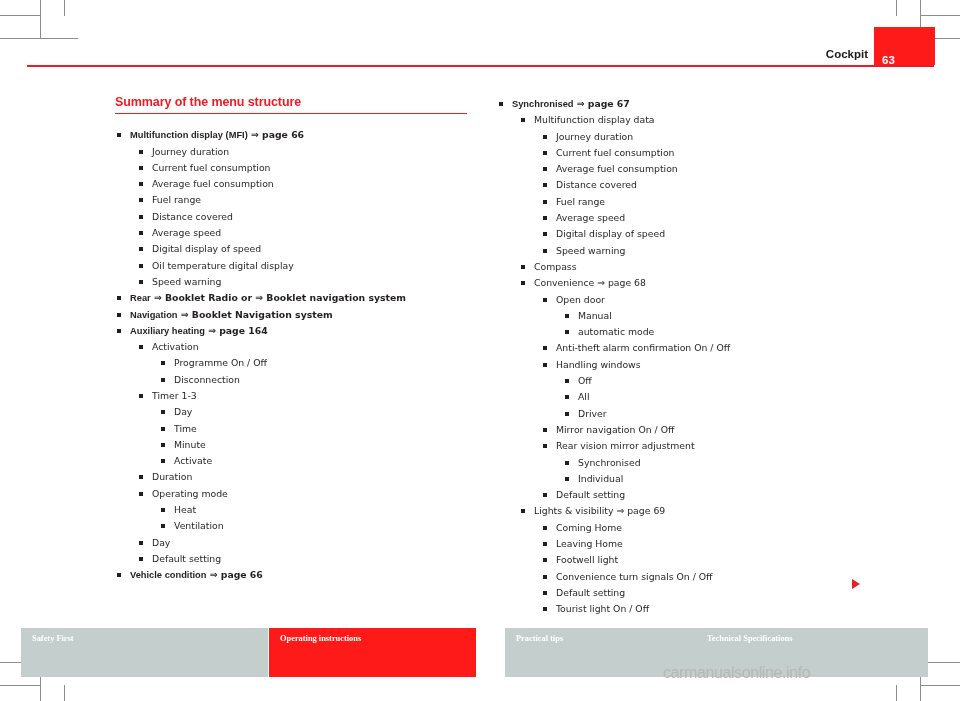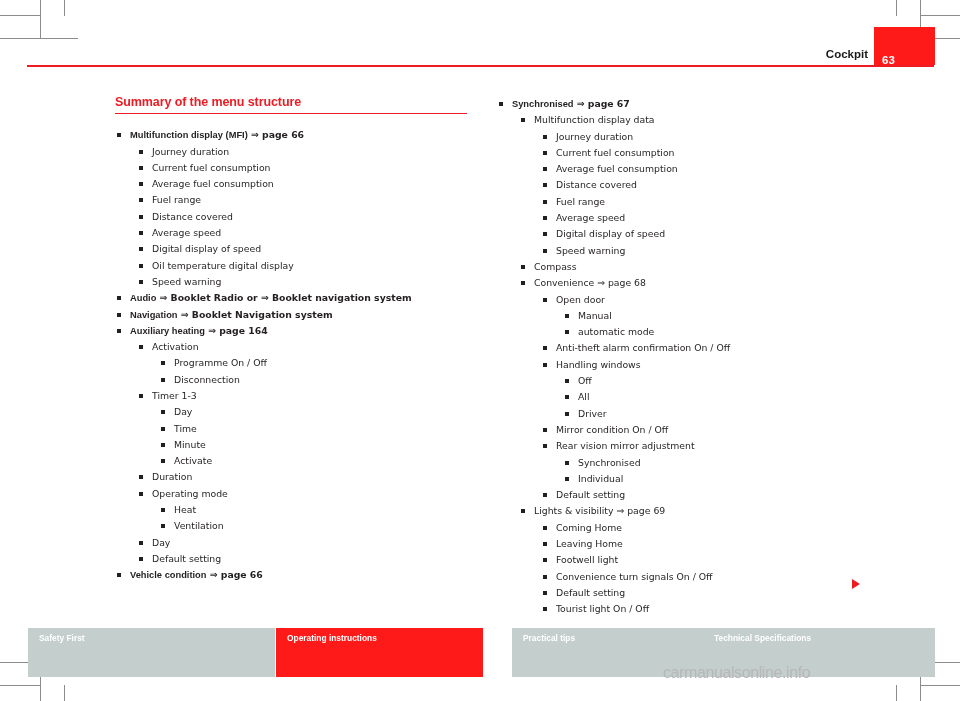--- a/index.html
+++ b/index.html
@@ -131,24 +131,25 @@
     width: 0;
     height: 0;
     border-top: 5px solid transparent;
     border-bottom: 5px solid transparent;
     border-left: 8px solid #ed1c24;
   }
 
   
   #footer {
     position: absolute;
-    left: 28px;
+    left: 21px;
     top: 628px;
     width: 907px;
     height: 56px;
+    font-family: Liberation Serif, serif;
   }
   .ftab {
     position: absolute;
     top: 0;
     height: 49px;
     box-sizing: border-box;
   }
   .ftab .ftab-label {
     position: absolute;
     left: 11px;
@@ -213,21 +214,21 @@
           <li class="lvl1"><span class="bullet"></span><span class="lbl-bold">Multifunction display (MFI)</span><span class="ref arrow-glyph"> ⇒ page 66</span></li>
           <li class="lvl2"><span class="bullet"></span><span class="arrow-glyph">Journey duration</span></li>
           <li class="lvl2"><span class="bullet"></span><span class="arrow-glyph">Current fuel consumption</span></li>
           <li class="lvl2"><span class="bullet"></span><span class="arrow-glyph">Average fuel consumption</span></li>
           <li class="lvl2"><span class="bullet"></span><span class="arrow-glyph">Fuel range</span></li>
           <li class="lvl2"><span class="bullet"></span><span class="arrow-glyph">Distance covered</span></li>
           <li class="lvl2"><span class="bullet"></span><span class="arrow-glyph">Average speed</span></li>
           <li class="lvl2"><span class="bullet"></span><span class="arrow-glyph">Digital display of speed</span></li>
           <li class="lvl2"><span class="bullet"></span><span class="arrow-glyph">Oil temperature digital display</span></li>
           <li class="lvl2"><span class="bullet"></span><span class="arrow-glyph">Speed warning</span></li>
-          <li class="lvl1"><span class="bullet"></span><span class="lbl-bold">Audio</span><span class="ref arrow-glyph"> ⇒ Booklet Radio or ⇒ Booklet navigation system</span></li>
+          <li class="lvl1"><span class="bullet"></span><span class="lbl-bold">Rear</span><span class="ref arrow-glyph"> ⇒ Booklet Radio or ⇒ Booklet navigation system</span></li>
           <li class="lvl1"><span class="bullet"></span><span class="lbl-bold">Navigation</span><span class="ref arrow-glyph"> ⇒ Booklet Navigation system</span></li>
           <li class="lvl1"><span class="bullet"></span><span class="lbl-bold">Auxiliary heating</span><span class="ref arrow-glyph"> ⇒ page 164</span></li>
           <li class="lvl2"><span class="bullet"></span><span class="arrow-glyph">Activation</span></li>
           <li class="lvl3"><span class="bullet"></span><span class="arrow-glyph">Programme On / Off</span></li>
           <li class="lvl3"><span class="bullet"></span><span class="arrow-glyph">Disconnection</span></li>
           <li class="lvl2"><span class="bullet"></span><span class="arrow-glyph">Timer 1-3</span></li>
           <li class="lvl3"><span class="bullet"></span><span class="arrow-glyph">Day</span></li>
           <li class="lvl3"><span class="bullet"></span><span class="arrow-glyph">Time</span></li>
           <li class="lvl3"><span class="bullet"></span><span class="arrow-glyph">Minute</span></li>
           <li class="lvl3"><span class="bullet"></span><span class="arrow-glyph">Activate</span></li>
@@ -256,21 +257,21 @@
           <li class="lvl2"><span class="bullet"></span><span class="arrow-glyph">Compass</span></li>
           <li class="lvl2"><span class="bullet"></span><span class="arrow-glyph">Convenience ⇒ page 68</span></li>
           <li class="lvl3"><span class="bullet"></span><span class="arrow-glyph">Open door</span></li>
           <li class="lvl4" style="margin-left: 66px;"><span class="bullet"></span><span class="arrow-glyph">Manual</span></li>
           <li class="lvl4" style="margin-left: 66px;"><span class="bullet"></span><span class="arrow-glyph">automatic mode</span></li>
           <li class="lvl3"><span class="bullet"></span><span class="arrow-glyph">Anti-theft alarm confirmation On / Off</span></li>
           <li class="lvl3"><span class="bullet"></span><span class="arrow-glyph">Handling windows</span></li>
           <li class="lvl4" style="margin-left: 66px;"><span class="bullet"></span><span class="arrow-glyph">Off</span></li>
           <li class="lvl4" style="margin-left: 66px;"><span class="bullet"></span><span class="arrow-glyph">All</span></li>
           <li class="lvl4" style="margin-left: 66px;"><span class="bullet"></span><span class="arrow-glyph">Driver</span></li>
-          <li class="lvl3"><span class="bullet"></span><span class="arrow-glyph">Mirror condition On / Off</span></li>
+          <li class="lvl3"><span class="bullet"></span><span class="arrow-glyph">Mirror navigation On / Off</span></li>
           <li class="lvl3"><span class="bullet"></span><span class="arrow-glyph">Rear vision mirror adjustment</span></li>
           <li class="lvl4" style="margin-left: 66px;"><span class="bullet"></span><span class="arrow-glyph">Synchronised</span></li>
           <li class="lvl4" style="margin-left: 66px;"><span class="bullet"></span><span class="arrow-glyph">Individual</span></li>
           <li class="lvl3"><span class="bullet"></span><span class="arrow-glyph">Default setting</span></li>
           <li class="lvl2"><span class="bullet"></span><span class="arrow-glyph">Lights &amp; visibility ⇒ page 69</span></li>
           <li class="lvl3"><span class="bullet"></span><span class="arrow-glyph">Coming Home</span></li>
           <li class="lvl3"><span class="bullet"></span><span class="arrow-glyph">Leaving Home</span></li>
           <li class="lvl3"><span class="bullet"></span><span class="arrow-glyph">Footwell light</span></li>
           <li class="lvl3"><span class="bullet"></span><span class="arrow-glyph">Convenience turn signals On / Off</span></li>
           <li class="lvl3"><span class="bullet"></span><span class="arrow-glyph">Default setting</span></li>

